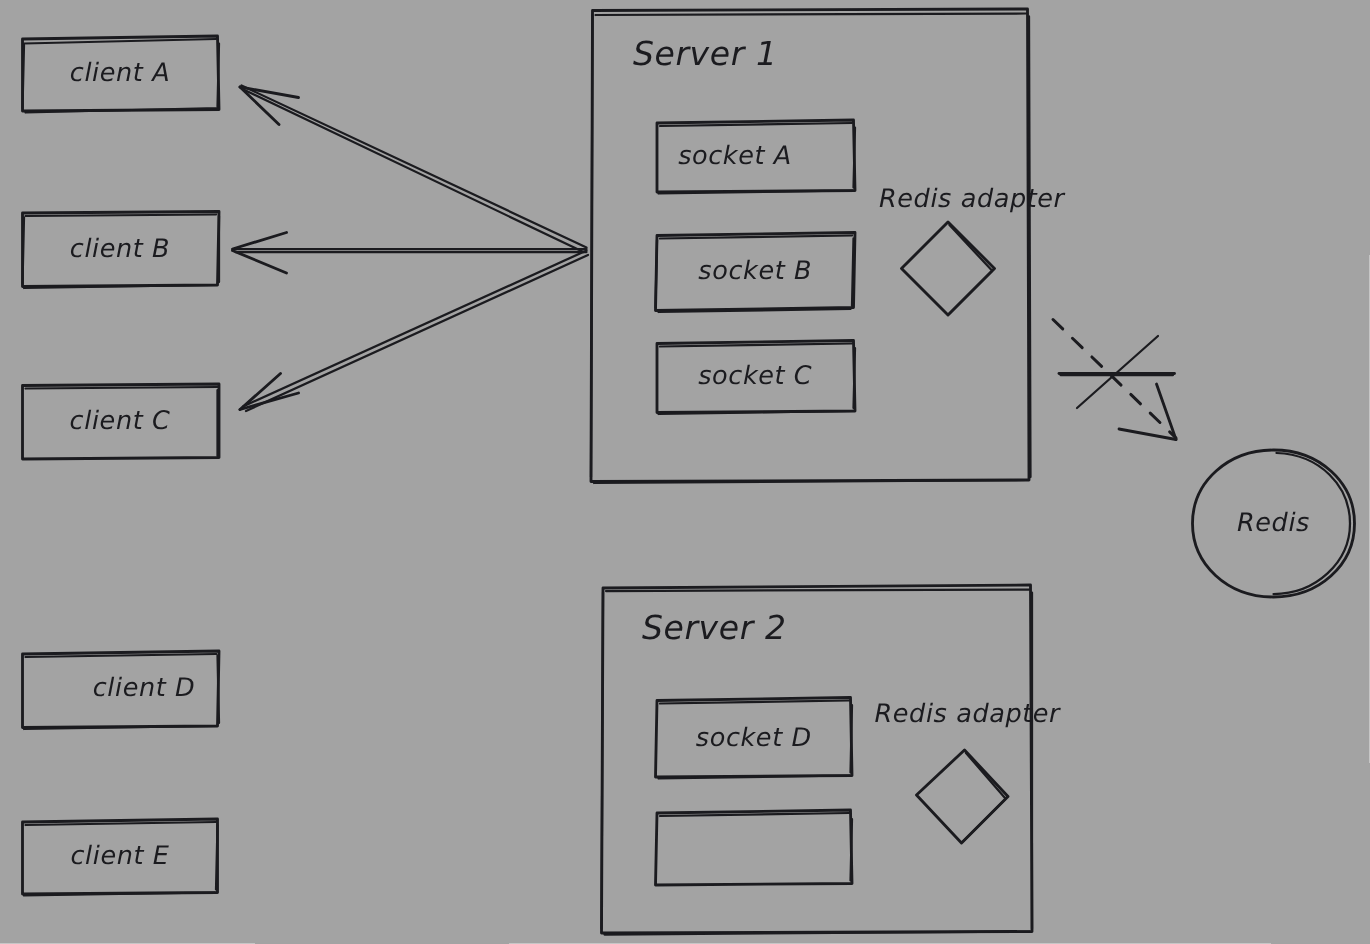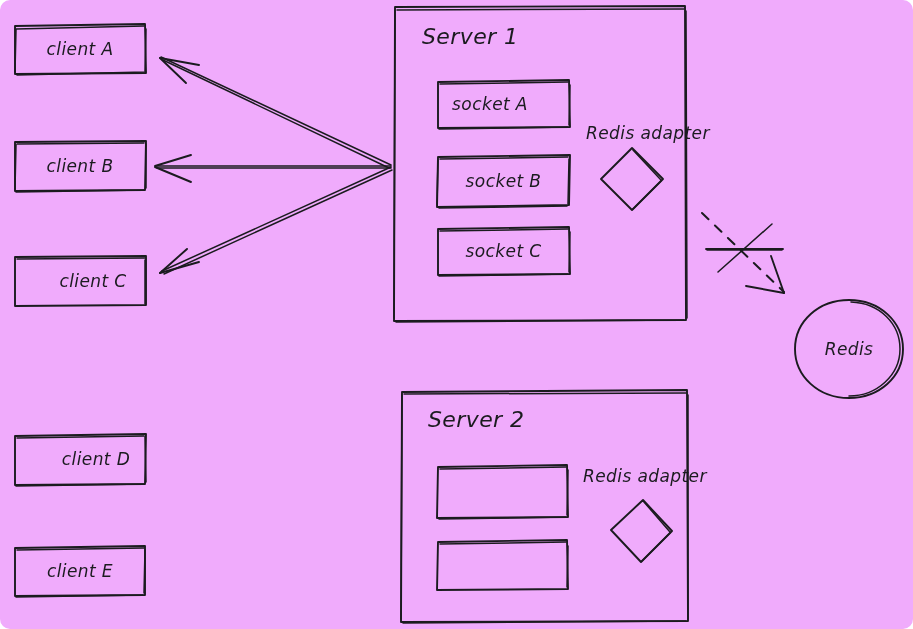--- a/index.html
+++ b/index.html
@@ -11,22 +11,21 @@
   body {
     width: 913px;
     height: 629px;
     overflow: hidden;
     font-family: "DejaVu Sans", sans-serif;
   }
   #canvas {
     position: relative;
     width: 913px;
     height: 629px;
-    background: #f0abfc;
-    border-radius: 10px;
+    background: #a3a3a3;
   }
   #sketch {
     position: absolute;
     left: 0;
     top: 0;
     width: 913px;
     height: 629px;
   }
   .lbl {
     position: absolute;
@@ -187,28 +186,29 @@
     </g>
     <g>
       <path class="stroke" d="M706,249 L783,249"></path>
       <path class="stroke-thin" d="M707,250 L782,250"></path>
       <path class="stroke-thin" d="M718,272 L772,224"></path>
     </g>
   </svg>
 
   <div class="lbl lbl-box centered" style="left:14px; top:24px; width:132px; height:50px;">client A</div>
   <div class="lbl lbl-box centered" style="left:14px; top:141px; width:132px; height:50px;">client B</div>
-  <div class="lbl lbl-box centered" style="left:27px; top:256px; width:132px; height:50px;">client C</div>
+  <div class="lbl lbl-box centered" style="left:14px; top:256px; width:132px; height:50px;">client C</div>
   <div class="lbl lbl-box centered" style="left:14px; top:434px; width:132px; height:50px;padding-left:16px;">client D</div>
   <div class="lbl lbl-box centered" style="left:14px; top:546px; width:132px; height:50px;">client E</div>
 
   <div class="lbl lbl-title" style="left:422px; top:24px;">Server 1</div>
   <div class="lbl lbl-box centered" style="left:437px; top:80px; width:106px; height:48px;">socket A</div>
   <div class="lbl lbl-box centered" style="left:437px; top:155px; width:133px; height:52px;">socket B</div>
   <div class="lbl lbl-box centered" style="left:437px; top:227px; width:133px; height:48px;">socket C</div>
   <div class="lbl lbl-adapter" style="left:586px; top:123px;">Redis adapter</div>
 
   <div class="lbl lbl-title" style="left:428px; top:407px;">Server 2</div>
+  <div class="lbl lbl-box centered" style="left:437px; top:465px; width:131px; height:53px;">socket D</div>
   <div class="lbl lbl-adapter" style="left:583px; top:466px;">Redis adapter</div>
 
   <div class="lbl lbl-redis centered" style="left:795px; top:325px; width:108px; height:48px;">Redis</div>
 
 </div>
 
 </body></html>

